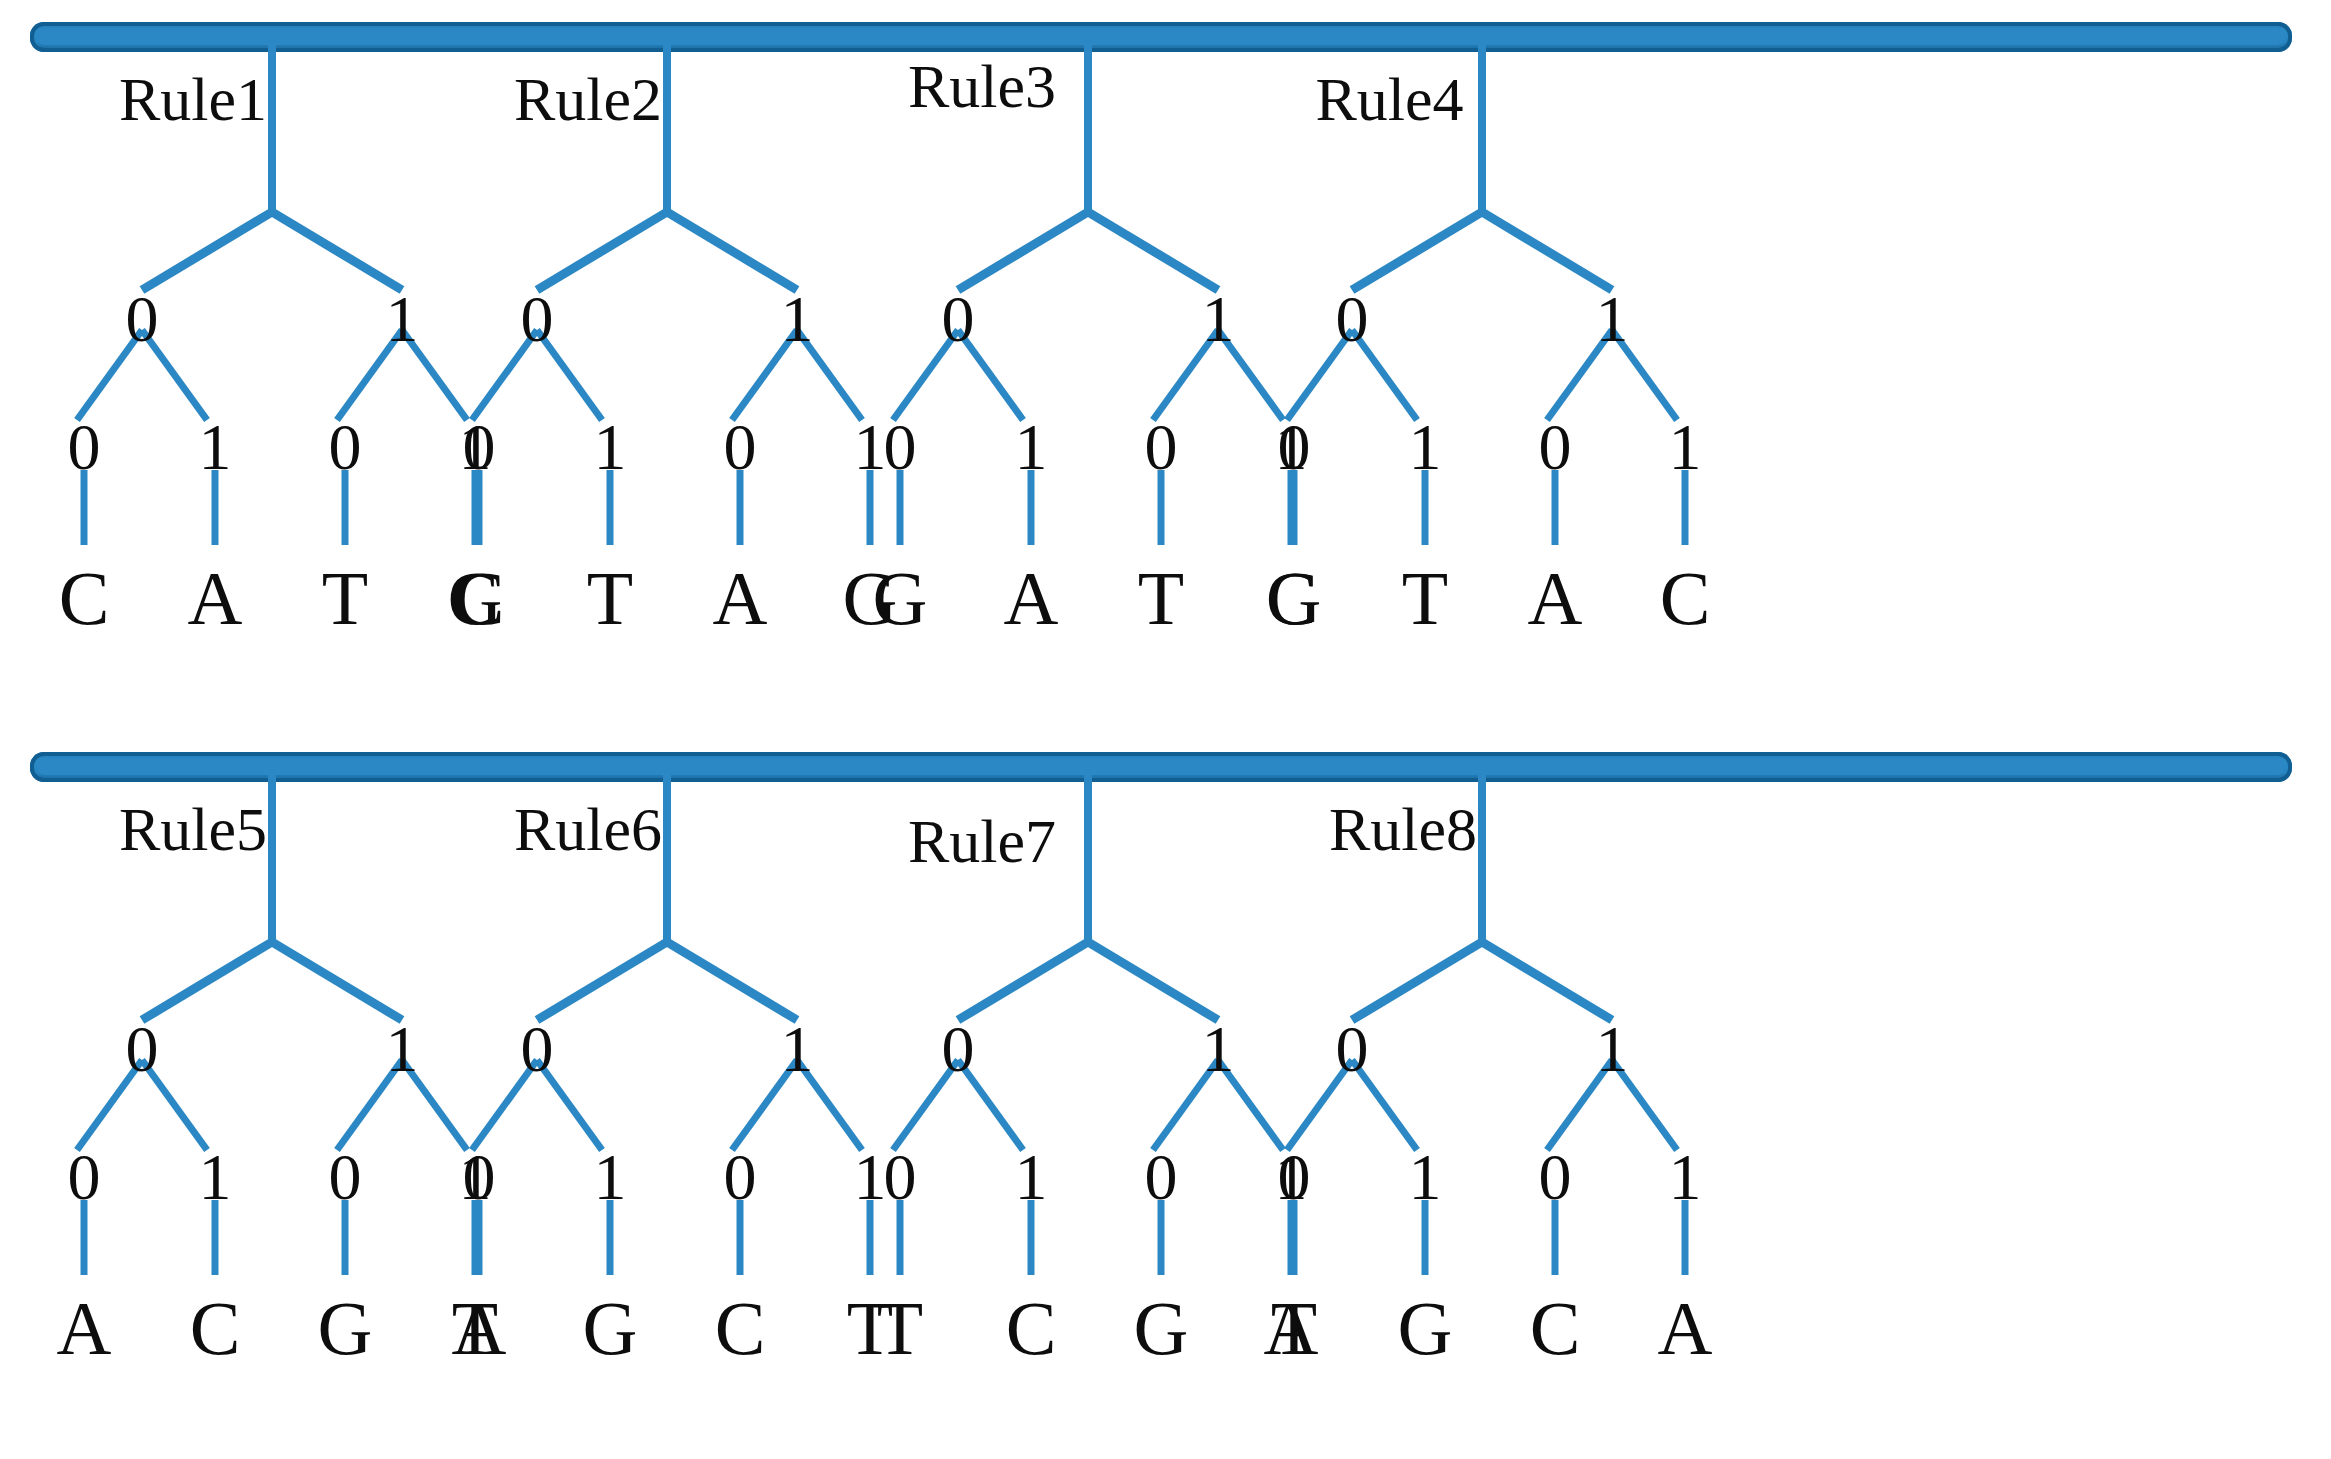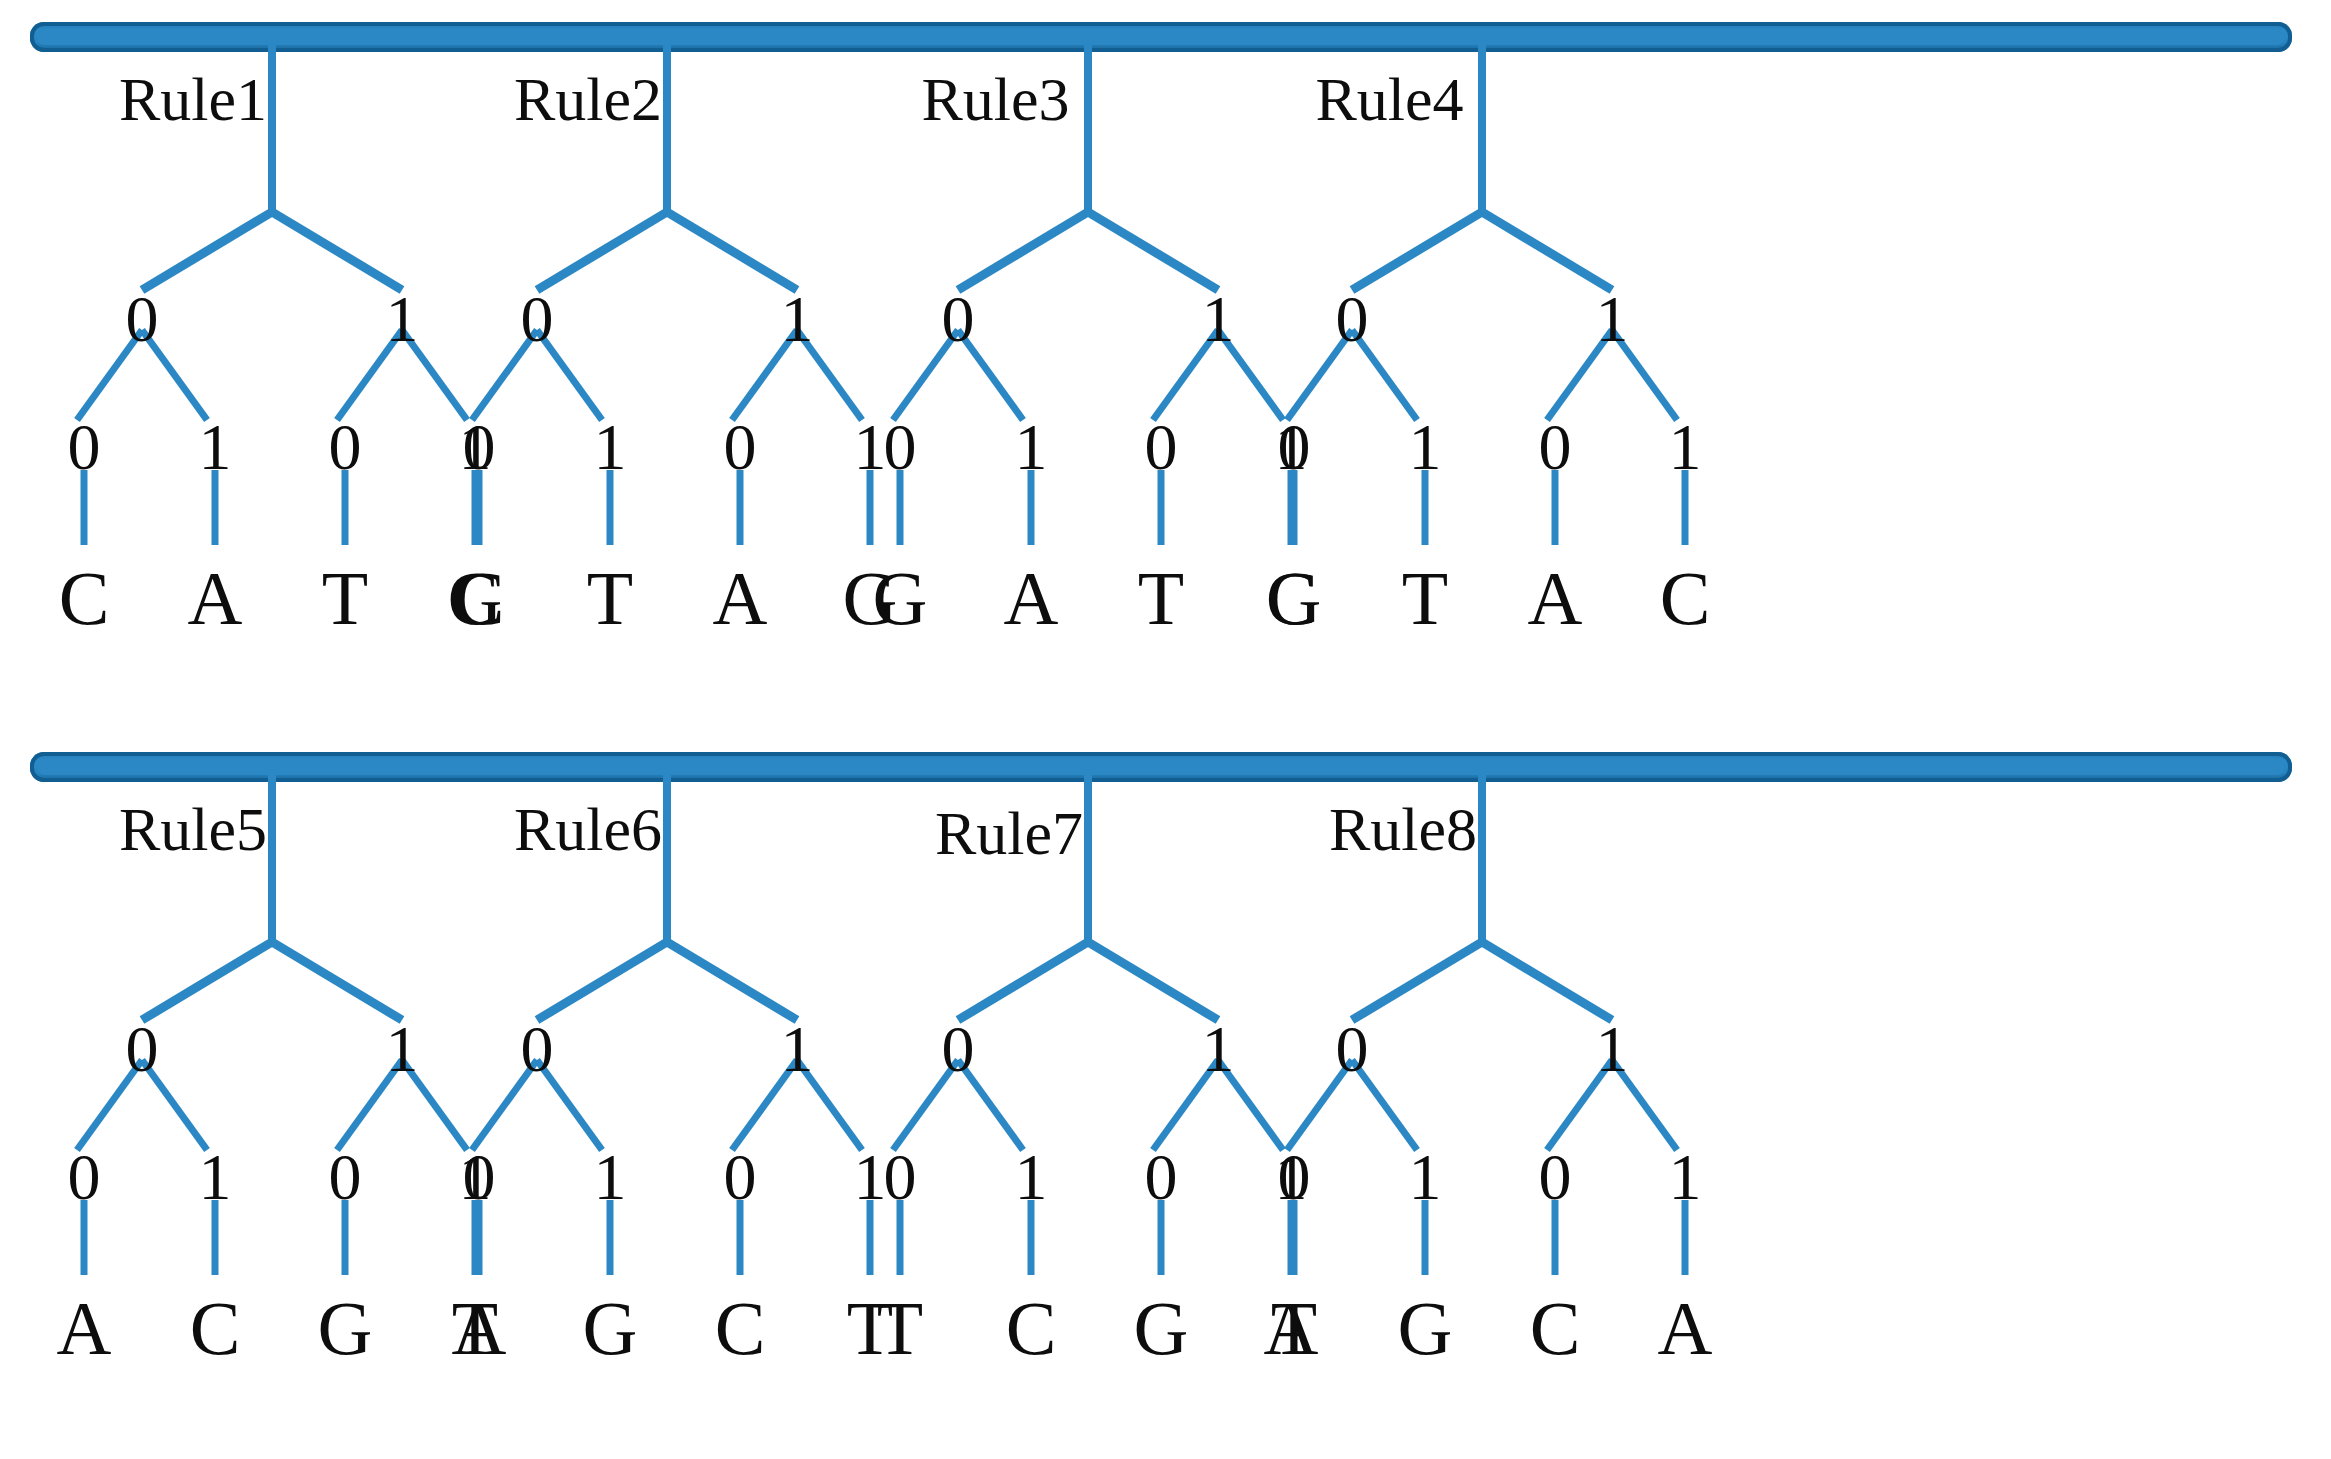--- a/index.html
+++ b/index.html
@@ -119,21 +119,21 @@
       <div class="lbl bit" style="left: 502px; top: 286px; width: 70px; text-align: center;">0</div>
       <div class="lbl bit" style="left: 762px; top: 286px; width: 70px; text-align: center;">1</div>
       <div class="lbl bit" style="left: 444px; top: 414px; width: 70px; text-align: center;">0</div>
       <div class="lbl bit" style="left: 575px; top: 414px; width: 70px; text-align: center;">1</div>
       <div class="lbl bit" style="left: 705px; top: 414px; width: 70px; text-align: center;">0</div>
       <div class="lbl bit" style="left: 835px; top: 414px; width: 70px; text-align: center;">1</div>
       <div class="lbl base" style="left: 434px; top: 560px; width: 90px; text-align: center;">C</div>
       <div class="lbl base" style="left: 565px; top: 560px; width: 90px; text-align: center;">T</div>
       <div class="lbl base" style="left: 695px; top: 560px; width: 90px; text-align: center;">A</div>
       <div class="lbl base" style="left: 825px; top: 560px; width: 90px; text-align: center;">G</div>
-      <div class="lbl rule-label" style="left: 908px; top: 68px; width: 175px; text-align: center; font-family: Liberation Serif, serif;">Rule3</div>
+      <div class="lbl rule-label" style="left: 908px; top: 55px; width: 175px; text-align: left; font-family: Liberation Serif, serif;">Rule3</div>
       <div class="lbl bit" style="left: 923px; top: 286px; width: 70px; text-align: center;">0</div>
       <div class="lbl bit" style="left: 1183px; top: 286px; width: 70px; text-align: center;">1</div>
       <div class="lbl bit" style="left: 865px; top: 414px; width: 70px; text-align: center;">0</div>
       <div class="lbl bit" style="left: 996px; top: 414px; width: 70px; text-align: center;">1</div>
       <div class="lbl bit" style="left: 1126px; top: 414px; width: 70px; text-align: center;">0</div>
       <div class="lbl bit" style="left: 1256px; top: 414px; width: 70px; text-align: center;">1</div>
       <div class="lbl base" style="left: 855px; top: 560px; width: 90px; text-align: center;">G</div>
       <div class="lbl base" style="left: 986px; top: 560px; width: 90px; text-align: center;">A</div>
       <div class="lbl base" style="left: 1116px; top: 560px; width: 90px; text-align: center;">T</div>
       <div class="lbl base" style="left: 1246px; top: 560px; width: 90px; text-align: center;">C</div>
@@ -214,21 +214,21 @@
       <div class="lbl bit" style="left: 502px; top: 286px; width: 70px; text-align: center;">0</div>
       <div class="lbl bit" style="left: 762px; top: 286px; width: 70px; text-align: center;">1</div>
       <div class="lbl bit" style="left: 444px; top: 414px; width: 70px; text-align: center;">0</div>
       <div class="lbl bit" style="left: 575px; top: 414px; width: 70px; text-align: center;">1</div>
       <div class="lbl bit" style="left: 705px; top: 414px; width: 70px; text-align: center;">0</div>
       <div class="lbl bit" style="left: 835px; top: 414px; width: 70px; text-align: center;">1</div>
       <div class="lbl base" style="left: 434px; top: 560px; width: 90px; text-align: center;">A</div>
       <div class="lbl base" style="left: 565px; top: 560px; width: 90px; text-align: center;">G</div>
       <div class="lbl base" style="left: 695px; top: 560px; width: 90px; text-align: center;">C</div>
       <div class="lbl base" style="left: 825px; top: 560px; width: 90px; text-align: center;">T</div>
-      <div class="lbl rule-label" style="left: 908px; top: 72px; width: 175px; text-align: right;">Rule7</div>
+      <div class="lbl rule-label" style="left: 908px; top: 80px; width: 175px; ">Rule7</div>
       <div class="lbl bit" style="left: 923px; top: 286px; width: 70px; text-align: center;">0</div>
       <div class="lbl bit" style="left: 1183px; top: 286px; width: 70px; text-align: center;">1</div>
       <div class="lbl bit" style="left: 865px; top: 414px; width: 70px; text-align: center;">0</div>
       <div class="lbl bit" style="left: 996px; top: 414px; width: 70px; text-align: center;">1</div>
       <div class="lbl bit" style="left: 1126px; top: 414px; width: 70px; text-align: center;">0</div>
       <div class="lbl bit" style="left: 1256px; top: 414px; width: 70px; text-align: center;">1</div>
       <div class="lbl base" style="left: 855px; top: 560px; width: 90px; text-align: center;">T</div>
       <div class="lbl base" style="left: 986px; top: 560px; width: 90px; text-align: center;">C</div>
       <div class="lbl base" style="left: 1116px; top: 560px; width: 90px; text-align: center;">G</div>
       <div class="lbl base" style="left: 1246px; top: 560px; width: 90px; text-align: center;">A</div>

